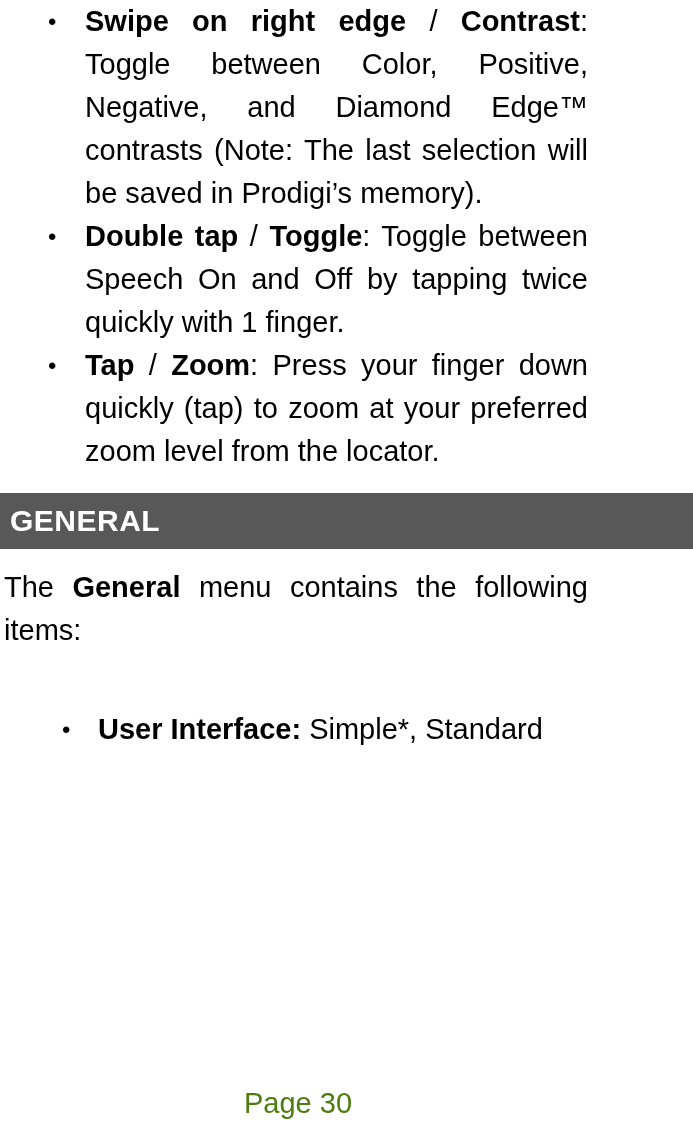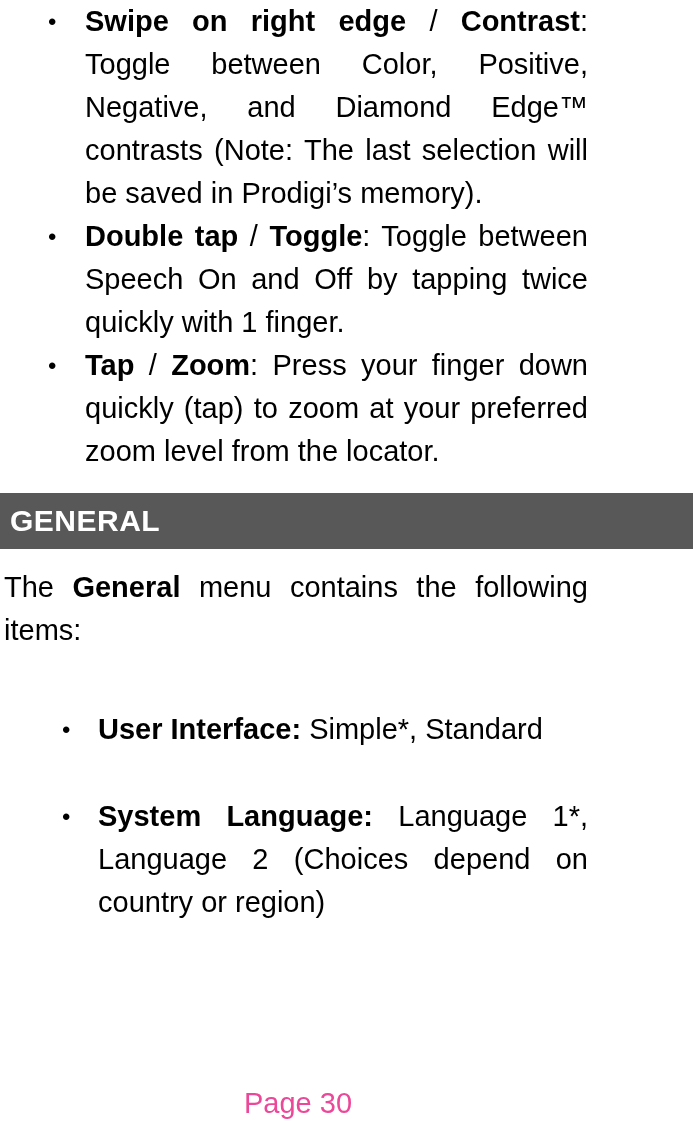--- a/index.html
+++ b/index.html
@@ -108,21 +108,21 @@
 
   
   .page-footer {
     position: absolute;
     left: 0;
     right: 0;
     bottom: 18px;
     text-align: center;
     font-size: 29px;
     line-height: 34px;
-    color: #ec4899;
+    color: #4d7c0f;
   }
 </style>
 </head>
 <body>
 
 <div class="page">
 
   <ul class="bullets group-gestures">
 
     <li>
@@ -151,21 +151,18 @@
   <div class="para intro"><span>The </span><span class="b">General</span><span> menu contains the following items:</span></div>
 
   <div class="gap-before-list"></div>
 
   <ul class="bullets group-general">
 
     <li>
       <span class="b">User Interface:</span><span> Simple*, Standard</span>
     </li>
 
-    <li>
-      <span class="b">System Language:</span><span> Language 1*, Language 2 (Choices depend on country or region)</span>
-    </li>
 
   </ul>
 
   <div class="page-footer">Page 30</div>
 
 </div>
 
 </body></html>

